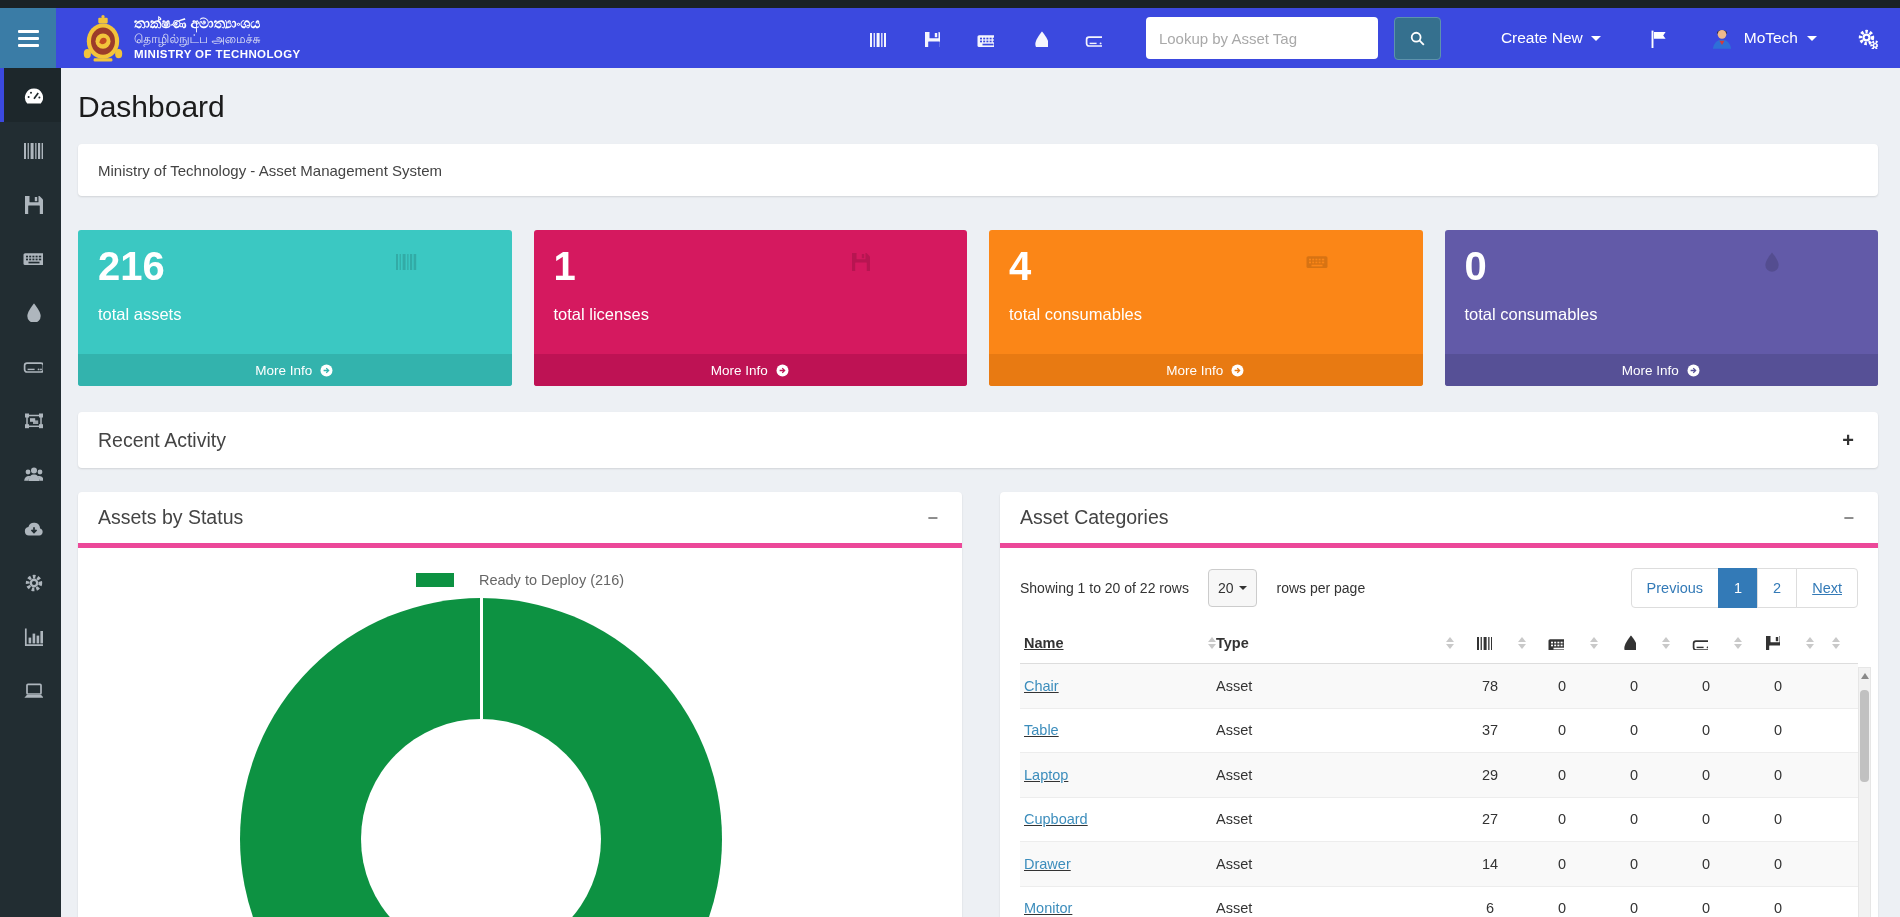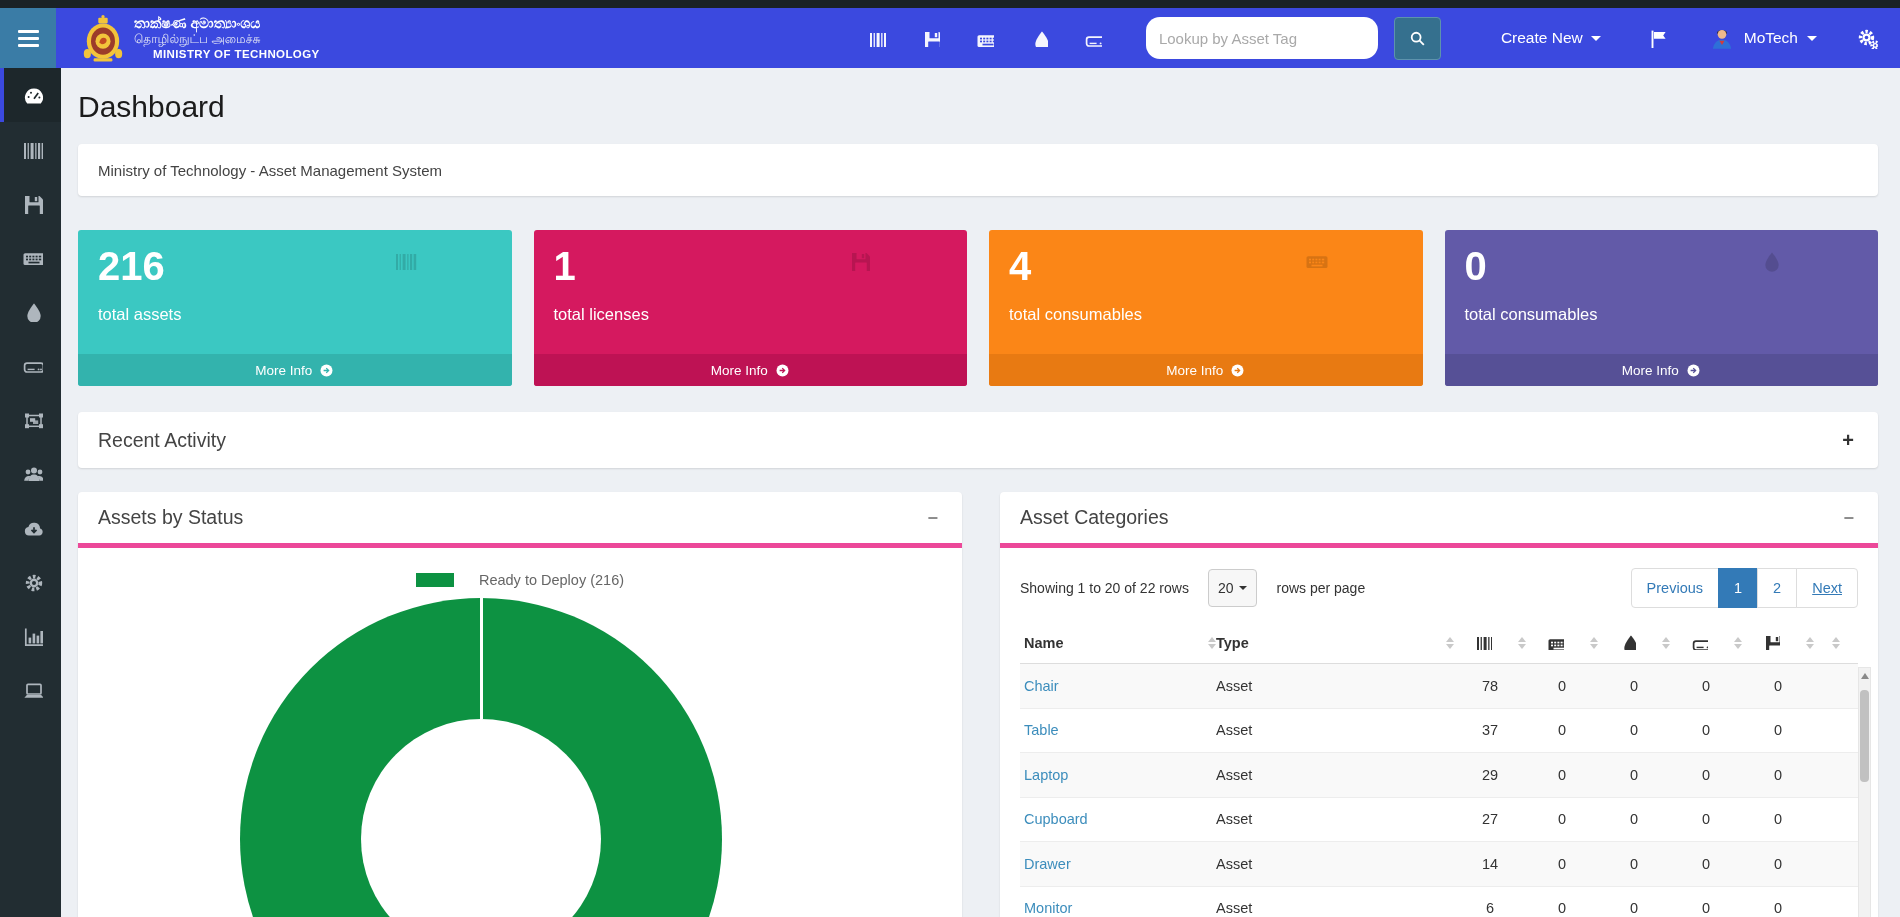--- a/index.html
+++ b/index.html
@@ -17,26 +17,26 @@
   .topstrip { height:8px; background:#1a2226; width:100%; }
 
   
   .navbar { height:60px; background:var(--navbar); display:flex; align-items:center; position:relative; z-index:5; }
   .hamburger { width:56px; height:60px; background:#3a7ca6; display:flex; flex-direction:column; justify-content:center; align-items:center; gap:4px; cursor:pointer; }
   .hamburger i { display:block; width:21px; height:3px; background:#fff; border-radius:1px; }
   .brand { display:flex; align-items:center; gap:10px; margin-left:26px; }
   .brand-text { color:#fff; line-height:1.25; }
   .brand-l1 { font-size:14px; font-weight:bold; }
   .brand-l2 { font-size:12px; color:#dfe2f5; }
-  .brand-l3 { font-size:11.5px; font-weight:bold; letter-spacing:.4px;margin-left:19px; }
+  .brand-l3 { font-size:11.5px; font-weight:bold; letter-spacing:.4px; }
   .nav-spacer { flex:1; }
   .quick-icons { display:flex; align-items:center; gap:36px; color:#fff; --hole:var(--navbar); }
   .quick-icons .qi { opacity:.95; cursor:pointer; }
   .nav-search { display:flex; align-items:center; margin-left:44px; }
-  .nav-search input { width:232px; height:42px; border:none; border-radius:14px; padding:0 13px; font-size:15px; font-family:inherit; color:#444; outline:none; }
+  .nav-search input { width:232px; height:42px; border:none; border-radius:4px; padding:0 13px; font-size:15px; font-family:inherit; color:#444; outline:none; }
   .nav-search input::placeholder { color:#a9a9a9; }
   .search-btn { width:47px; height:43px; margin-left:16px; background:var(--teal-btn); border:1px solid #5d93ad; border-radius:4px; display:flex; align-items:center; justify-content:center; color:#fff; cursor:pointer; }
   .search-btn svg { width:19px; height:19px; }
   .create-new { margin-left:60px; color:#fff; font-size:15.5px; display:flex; align-items:center; gap:8px; cursor:pointer; }
   .caret-down { width:0; height:0; border-left:5px solid transparent; border-right:5px solid transparent; border-top:5px solid #fff; display:inline-block; }
   .flag-btn { margin-left:46px; color:#fff; cursor:pointer; }
   .user-menu { margin-left:42px; display:flex; align-items:center; gap:9px; color:#fff; font-size:15.5px; cursor:pointer; }
   .avatar { width:26px; height:26px; }
   .cogs-btn { margin-left:40px; margin-right:22px; color:#fff; cursor:pointer; --hole:var(--navbar); }
 
@@ -90,21 +90,21 @@
   .page-btn { height:40px; padding:0 15px; display:flex; align-items:center; background:#fff; border:1px solid #ddd; color:var(--pag); font-size:14.5px; cursor:pointer; margin-left:-1px; }
   .page-btn:first-child { border-radius:4px 0 0 4px; margin-left:0; }
   .page-btn:last-child { border-radius:0 4px 4px 0;text-decoration:underline; }
   .page-btn.active { background:var(--pag); border-color:var(--pag); color:#fff; }
 
   .tbl { margin:8px 20px 0 20px; font-size:14.5px; }
   .tr { display:flex; align-items:center; height:44.5px; border-bottom:1px solid #ededed; }
   .tr.head { font-weight:bold; color:#333; border-bottom:1px solid #ddd; height:42px; }
   .tr.stripe { background:#f9f9f9; }
   .td { display:flex; align-items:center; }
-  .c-name { width:196px; padding-left:4px; }
+  .c-name { width:196px; padding-left:4px;text-decoration:underline; }
   .c-type { width:238px; }
   .c-num { width:72px; justify-content:center; }
   .c-end { width:26px; justify-content:flex-end; }
   .th-inner { display:flex; align-items:center; justify-content:space-between; width:100%; }
   .c-num .th-icon { margin:0 auto; }
   .sort { display:flex; flex-direction:column; gap:2px; margin-left:6px; }
   .sort i { width:0; height:0; border-left:4.5px solid transparent; border-right:4.5px solid transparent; display:block; }
   .sort .up { border-bottom:5px solid #c9c9c9; }
   .sort .dn { border-top:5px solid #c9c9c9; }
   .th-icon { color:#333; --hole:#fff; }

